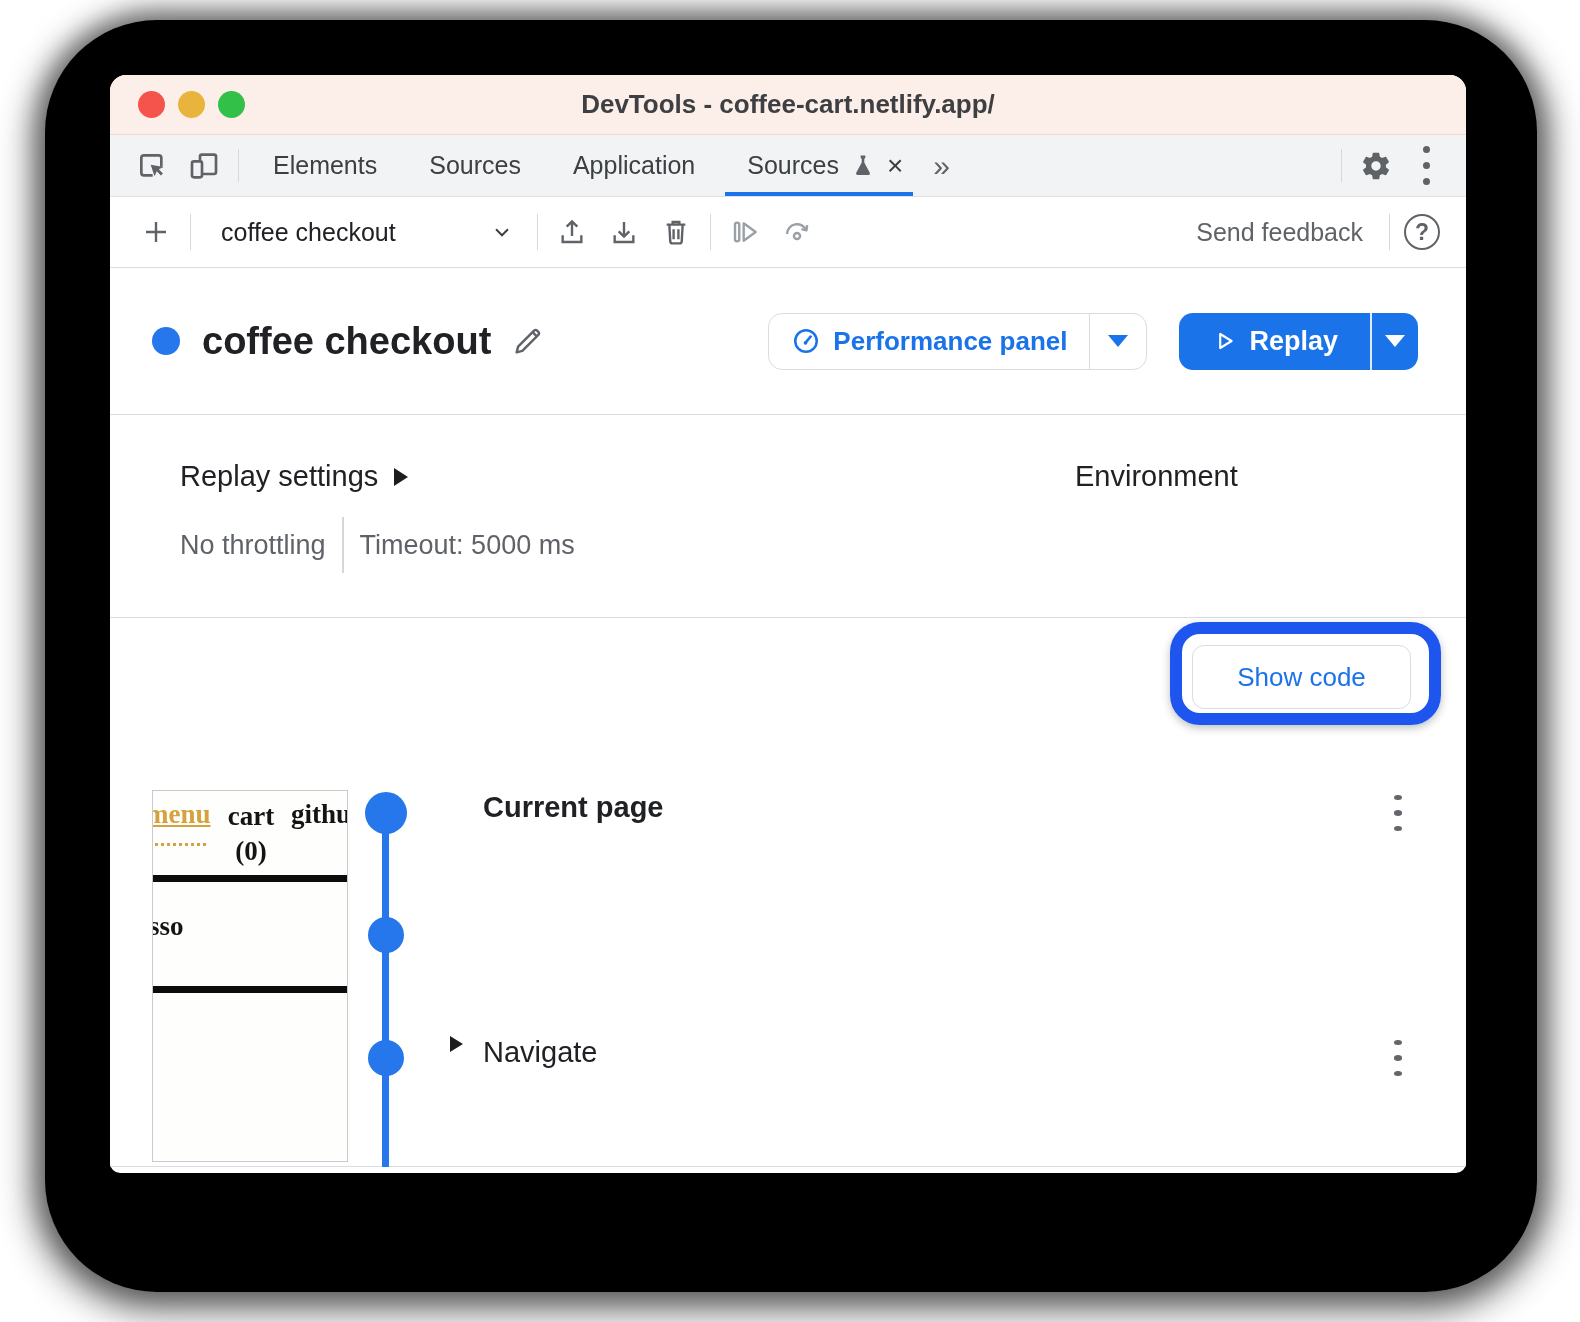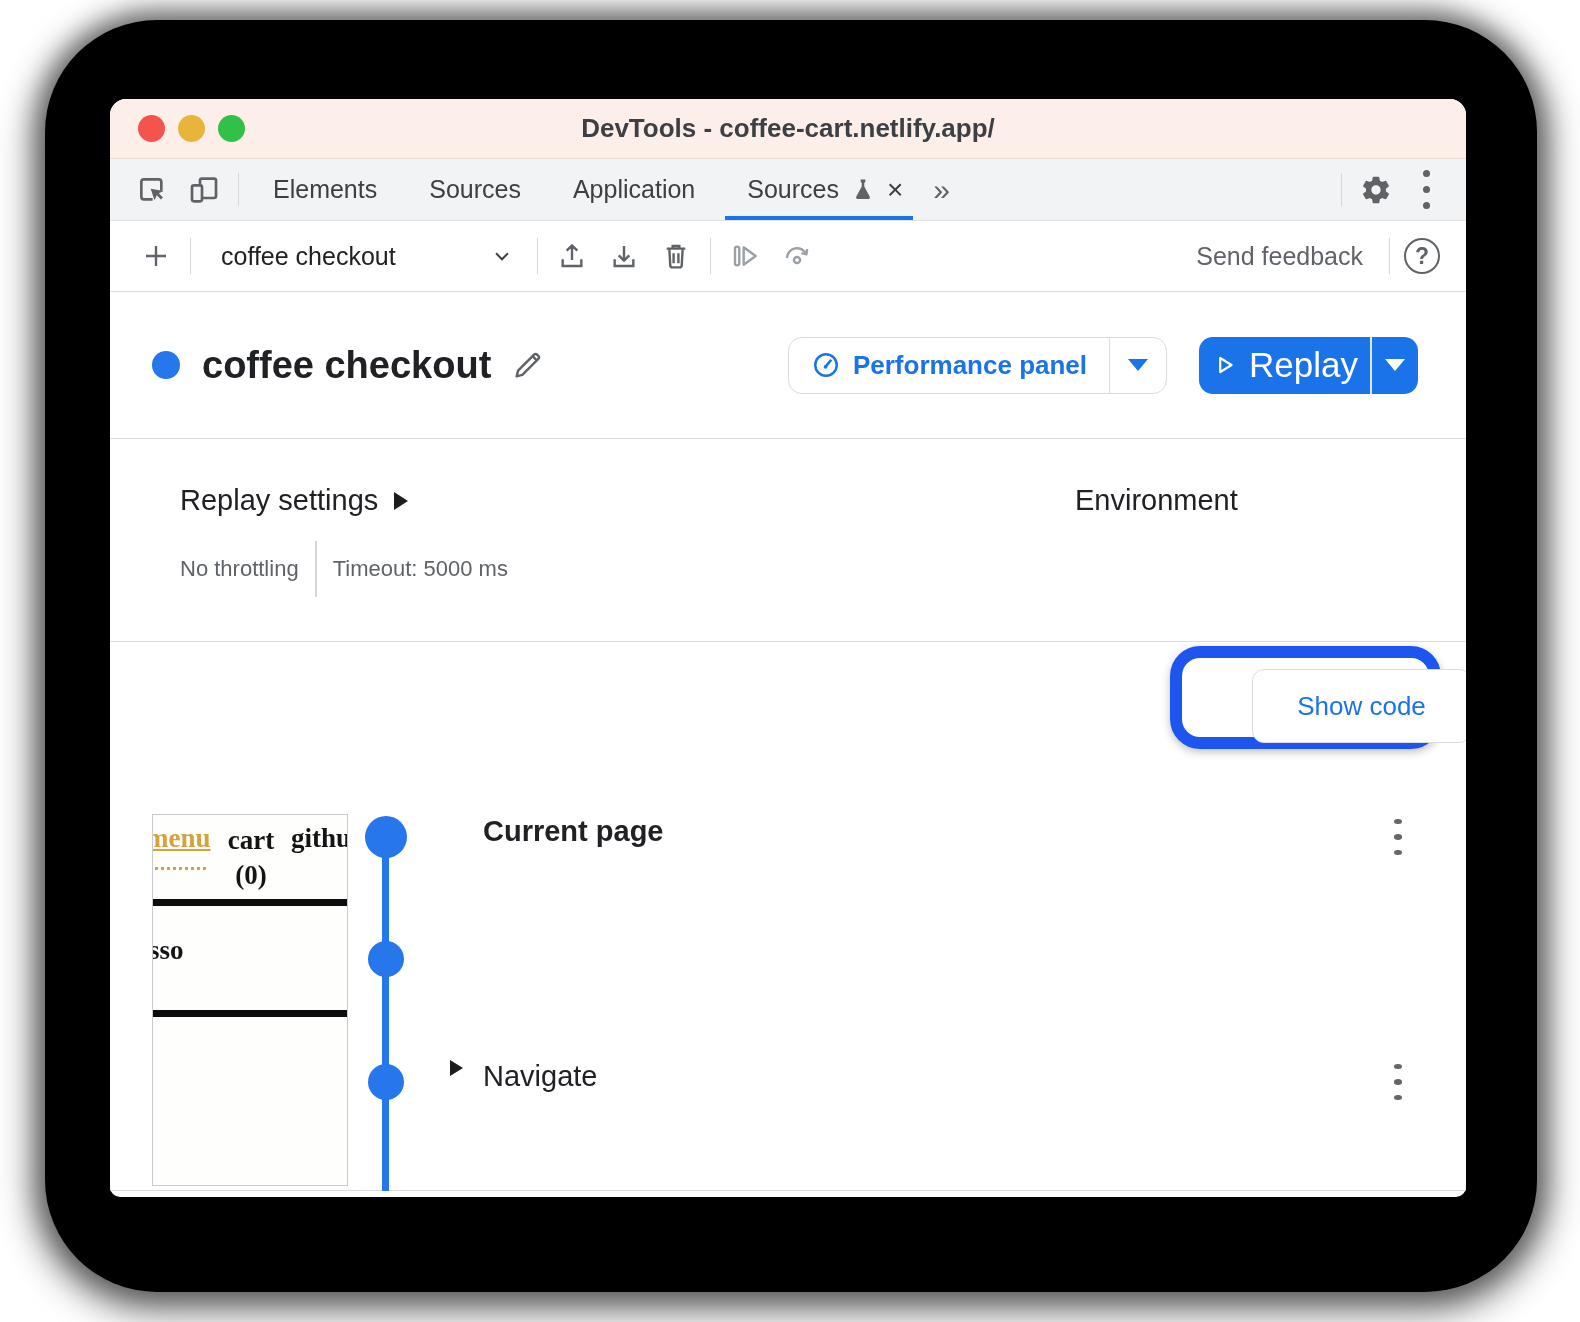--- a/index.html
+++ b/index.html
@@ -19,21 +19,21 @@
   body{font-family:"Liberation Sans",sans-serif;background:#ffffff;position:relative;overflow:hidden;}
 
   .backdrop{
     position:absolute;left:45px;top:20px;width:1492px;height:1272px;
     background:#000;border-radius:112px;
     box-shadow:0 8px 34px 14px rgba(0,0,0,.45),0 0 22px 8px rgba(0,0,0,.35);
   }
 
   .window{
     position:absolute;left:110px;top:75px;width:1356px;height:1098px;
-    background:#fff;border-radius:16px 16px 10px 10px;overflow:hidden;margin-top:24px;
+    background:#fff;border-radius:16px 16px 10px 10px;overflow:hidden;
   }
 
   
   .titlebar{
     position:absolute;left:0;top:0;width:100%;height:60px;
     background:var(--titlebar-bg);border-bottom:1px solid #eadcd4;
     display:flex;align-items:center;justify-content:center;
   }
   .traffic{position:absolute;left:28px;top:0;height:100%;display:flex;align-items:center;gap:13px;}
   .light{width:27px;height:27px;border-radius:50%;}
@@ -93,47 +93,47 @@
   }
   .perf-main{display:flex;align-items:center;gap:12px;padding:0 22px;color:var(--accent);font-size:26px;}
   .perf-main svg{width:30px;height:30px;}
   .split-sep{width:1px;background:var(--border);}
   .caret-seg{width:56px;display:flex;align-items:center;justify-content:center;}
   .caret-down{width:0;height:0;border-left:10px solid transparent;border-right:10px solid transparent;border-top:12px solid var(--accent);}
   .replay-btn{
     margin-left:32px;display:flex;align-items:stretch;height:57px;border-radius:14px;
     background:var(--accent);overflow:hidden;color:#fff;
   }
-  .replay-main{display:flex;align-items:center;gap:12px;padding:0 12px;font-size:35px;font-weight:400;}
+  .replay-main{display:flex;align-items:center;gap:12px;padding:0 32px;font-size:27px;font-weight:700;}
   .replay-main svg{width:26px;height:26px;}
   .replay-btn .split-sep{background:rgba(255,255,255,.85);width:2px;margin:0;}
   .replay-btn .caret-seg{width:46px;}
   .replay-btn .caret-down{border-top-color:#fff;}
 
   
   .settings{
     position:absolute;left:0;top:341px;width:100%;height:202px;background:#fff;
     border-bottom:1px solid var(--border);
   }
   .settings-left{position:absolute;left:70px;top:44px;}
   .settings-right{position:absolute;left:965px;top:44px;}
   .settings h2{font-size:29px;font-weight:400;color:var(--text-primary);display:flex;align-items:center;gap:16px;}
   .tri-right{width:0;height:0;border-left:14px solid #1b1d1f;border-top:9px solid transparent;border-bottom:9px solid transparent;}
-  .settings-values{display:flex;align-items:center;margin-top:24px;font-size:22px;color:var(--text-secondary);}
+  .settings-values{display:flex;align-items:center;margin-top:24px;font-size:27px;color:var(--text-secondary);}
   .settings-values .vline{width:2px;height:56px;background:#d5d7da;margin:0 16px;}
 
   
   .steps{position:absolute;left:0;top:543px;width:100%;height:549px;background:#fff;border-bottom:1px solid var(--border);}
   .showcode-ring{
     position:absolute;left:1060px;top:4px;width:271px;height:103px;
     border:12px solid var(--highlight-ring);border-radius:30px;
     box-shadow:0 3px 8px rgba(0,0,0,.25);
   }
   .showcode-btn{
-    position:absolute;left:1142px;top:27px;width:219px;height:74px;
+    position:absolute;left:1082px;top:27px;width:219px;height:64px;
     border:1px solid var(--border);border-radius:12px;background:#fff;
     display:flex;align-items:center;justify-content:center;
     font-size:26px;font-weight:500;color:var(--accent);
   }
   .thumb{
     position:absolute;left:42px;top:172px;width:196px;height:372px;background:#fefefd;
     border:1px solid #c8cacc;overflow:hidden;font-family:"Liberation Serif",serif;color:#141414;
   }
   .thumb-menu{position:absolute;left:-7px;top:8px;font-size:27px;font-weight:700;color:var(--thumb-orange);text-decoration:underline;}
   .thumb-dots{position:absolute;left:2px;top:52px;width:54px;height:3px;

